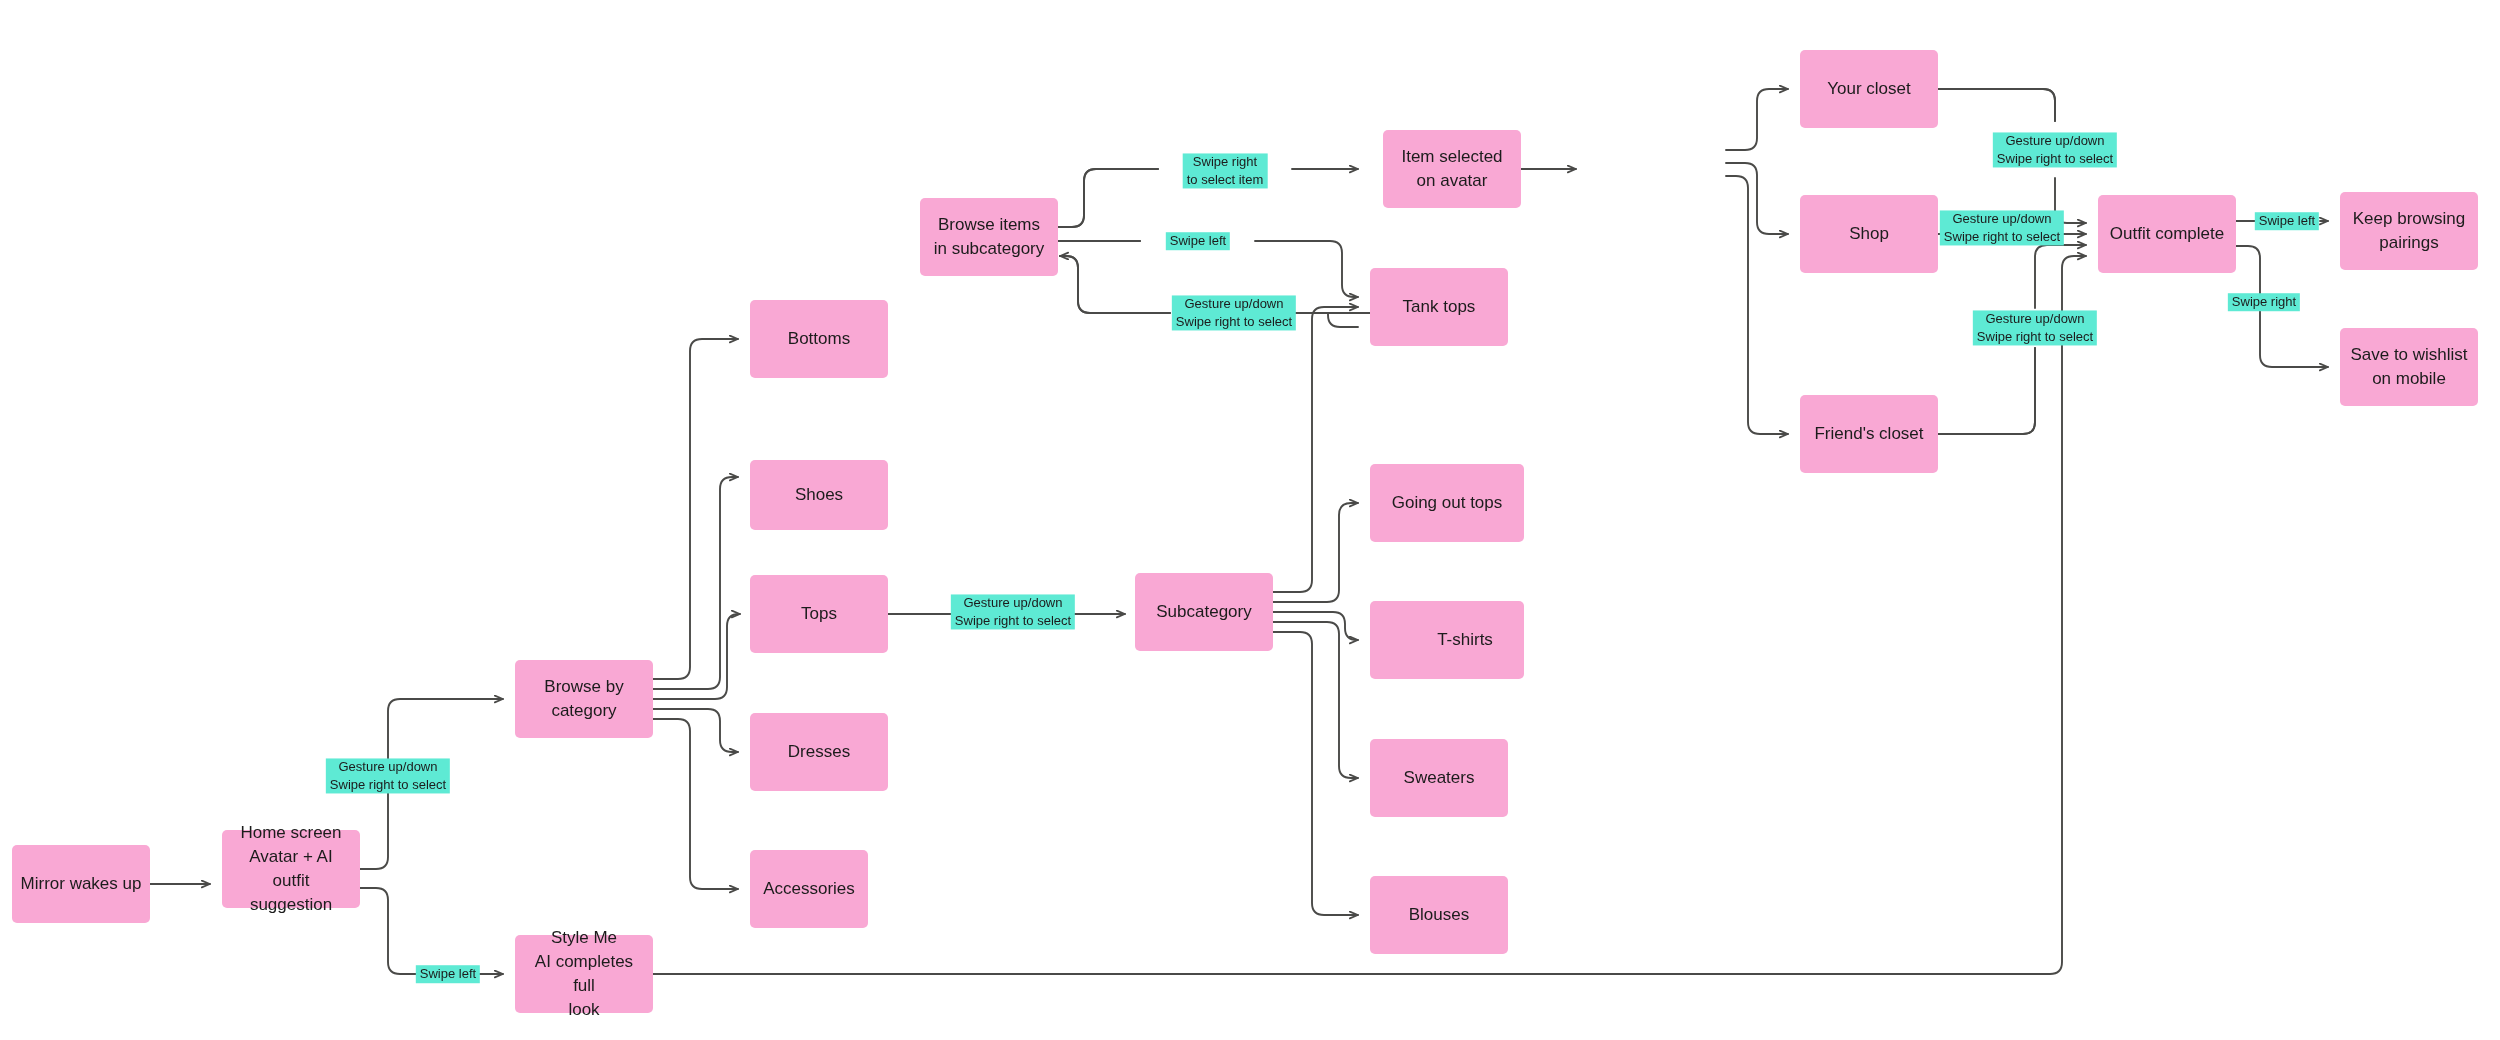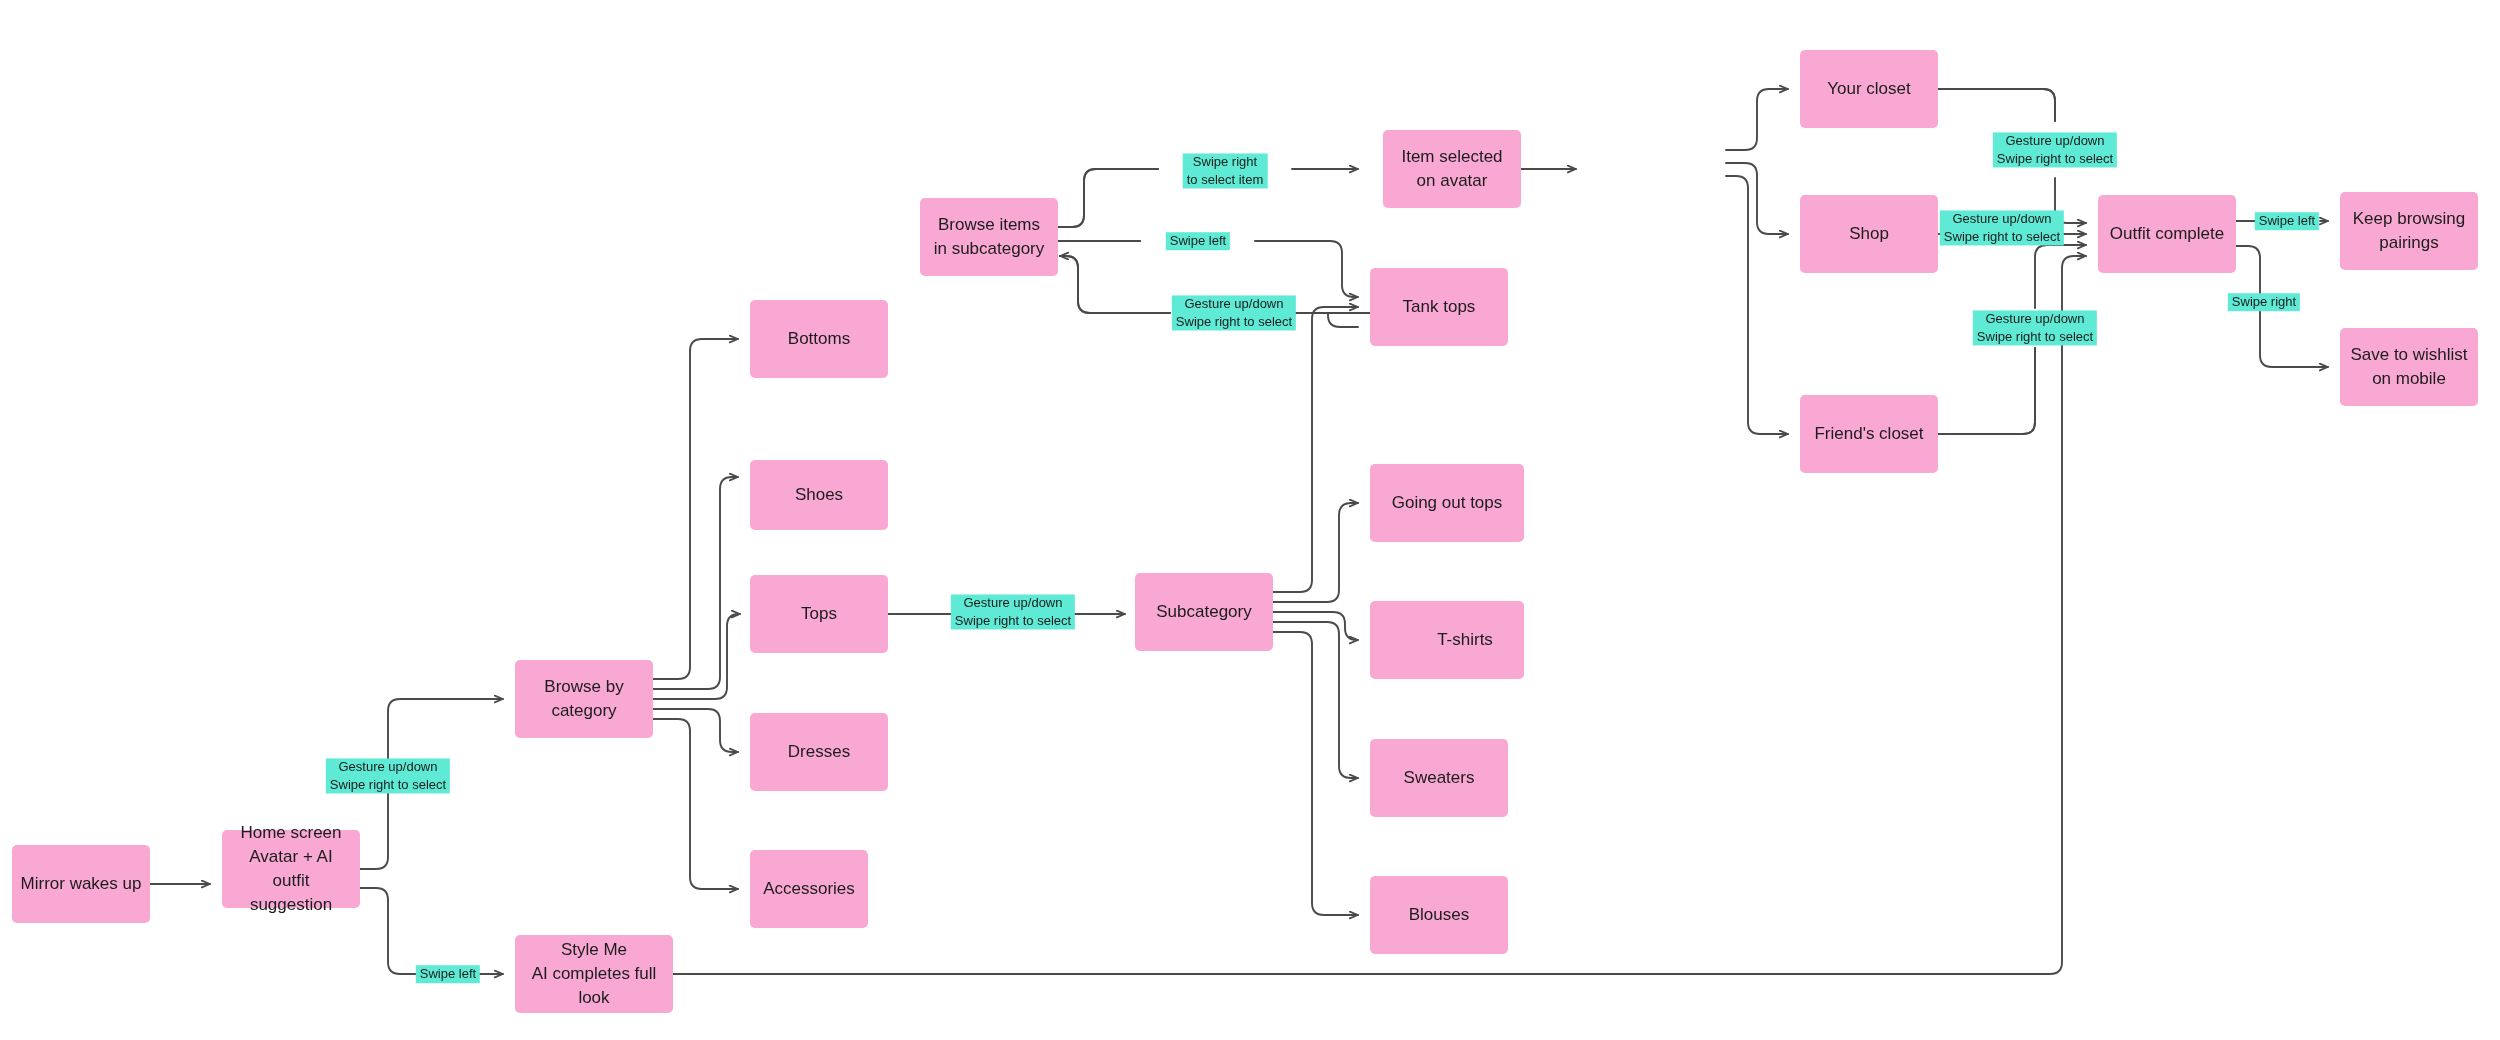--- a/index.html
+++ b/index.html
@@ -127,21 +127,21 @@
       <path d="M2236,246 L2248,246 Q2260,246 2260,258 L2260,355 Q2260,367 2272,367 L2328,367" marker-end="url(#arrow)"></path>
 
     </g>
   </svg>
 
   <div class="node" style="left:12px;  top:845px; width:138px; height:78px;">Mirror wakes up</div>
   <div class="node" style="left:222px; top:830px; width:138px; height:78px;">Home screen
 Avatar + AI outfit
 suggestion</div>
   <div class="node" style="left:515px; top:660px; width:138px; height:78px;">Browse by category</div>
-  <div class="node" style="left:515px; top:935px; width:158px; height:78px;">Style Me
+  <div class="node" style="left:515px; top:935px; width:138px; height:78px;">Style Me
 AI completes full
 look</div>
   <div class="node" style="left:750px; top:300px; width:138px; height:78px;">Bottoms</div>
   <div class="node" style="left:750px; top:460px; width:138px; height:70px;">Shoes</div>
   <div class="node" style="left:750px; top:575px; width:138px; height:78px;">Tops</div>
   <div class="node" style="left:750px; top:713px; width:138px; height:78px;">Dresses</div>
   <div class="node" style="left:750px; top:850px; width:118px; height:78px;">Accessories</div>
   <div class="node" style="left:1135px;top:573px; width:138px; height:78px;">Subcategory</div>
   <div class="node" style="left:1370px;top:268px; width:138px; height:78px;">Tank tops</div>
   <div class="node" style="left:1370px;top:464px; width:154px; height:78px;">Going out tops</div>

